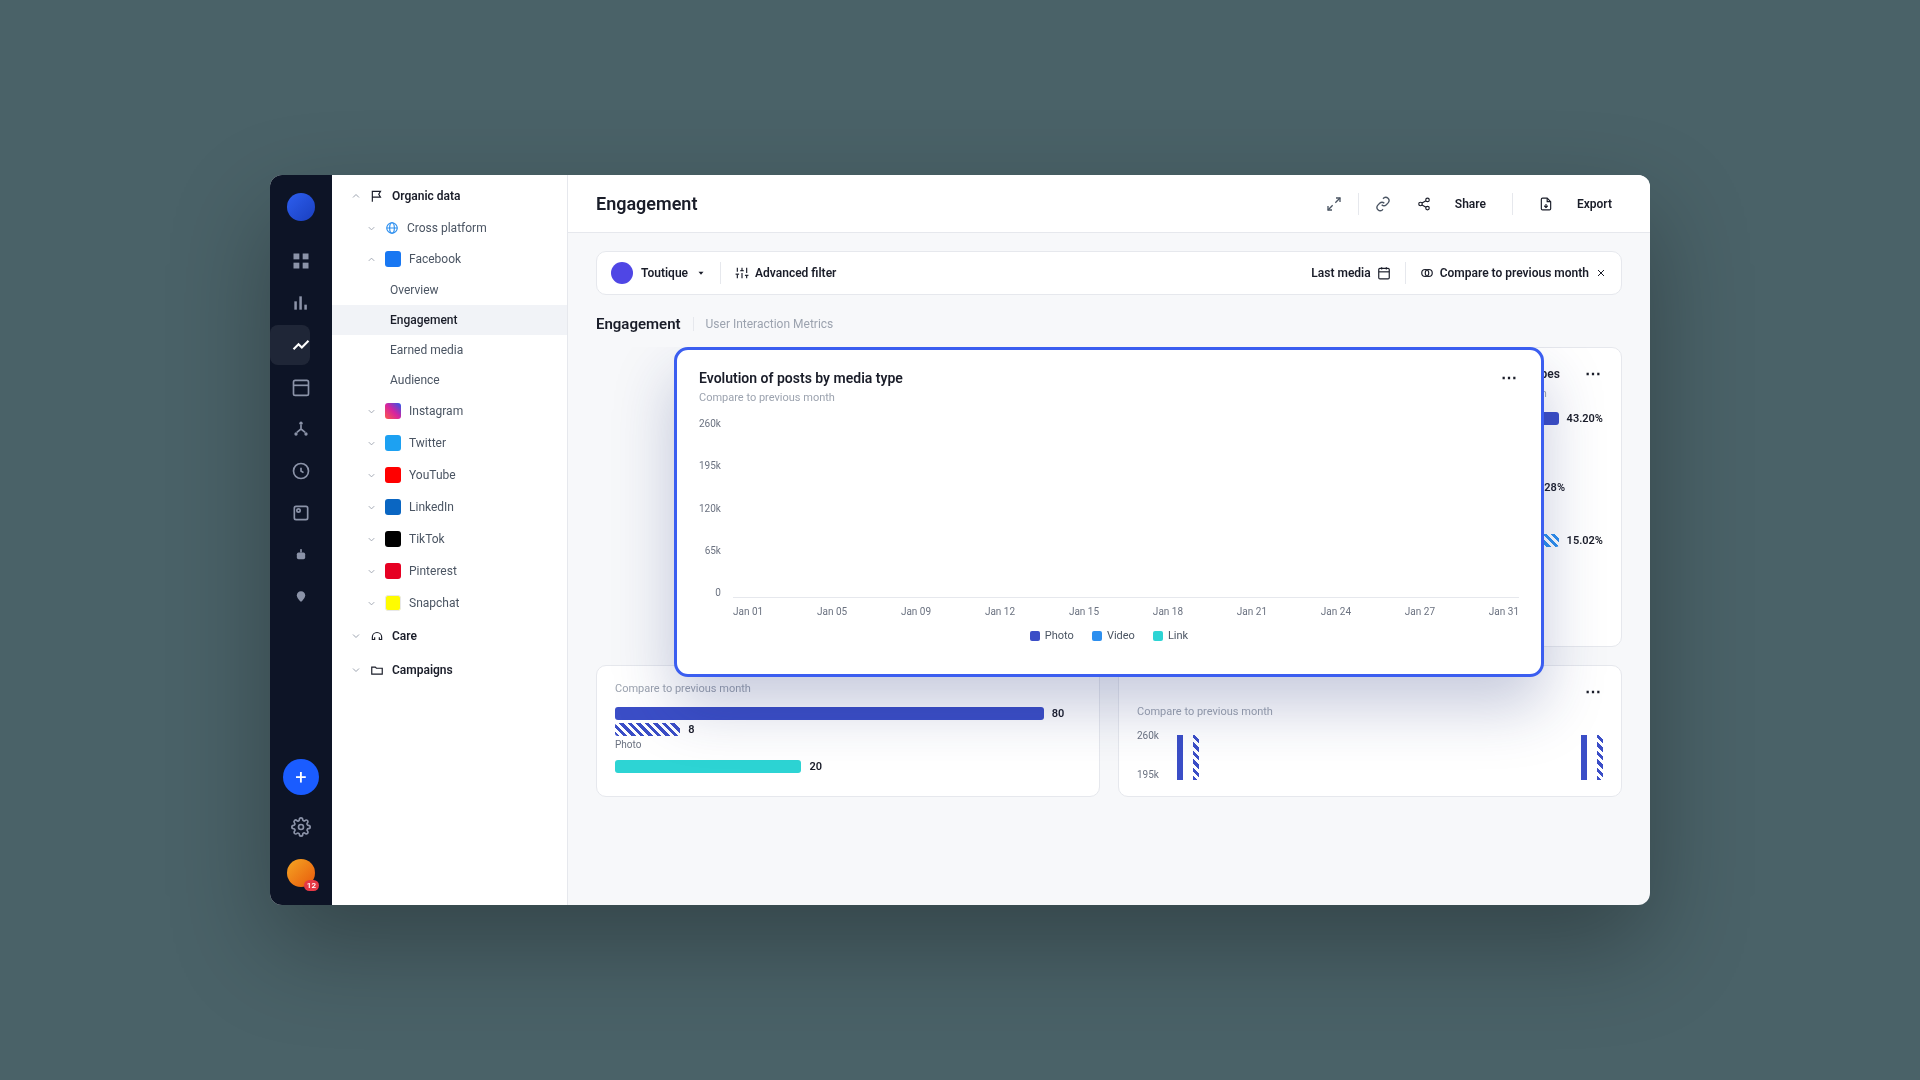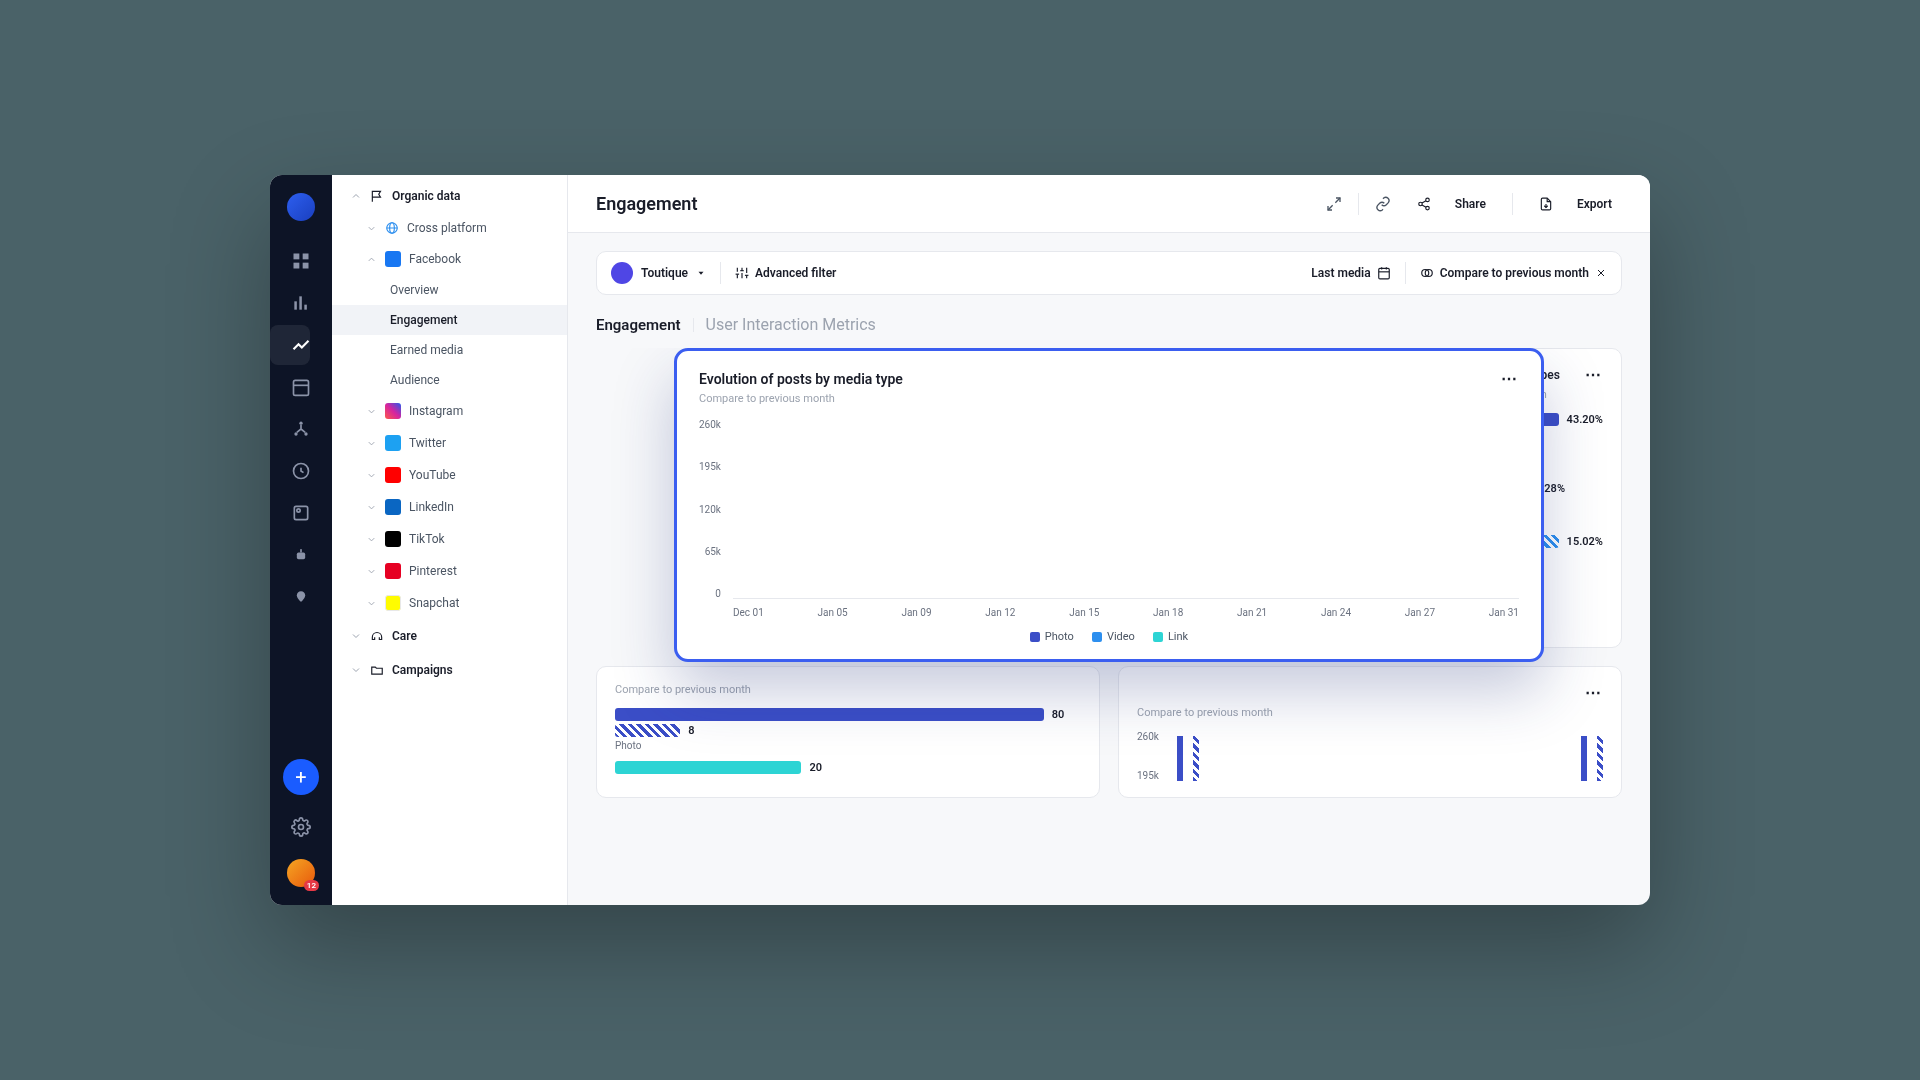--- a/index.html
+++ b/index.html
@@ -37,37 +37,37 @@
 .tb-div{width:1px;height:22px;background:#e6e8ed}
 .filterbar{margin:18px 28px 0;padding:10px 14px;border:1px solid #e6e8ed;border-radius:10px;background:#fff;display:flex;align-items:center;gap:14px}
 .brand-chip{display:flex;align-items:center;gap:8px;font-size:12px;font-weight:600;color:#1a1d29;cursor:pointer}
 .brand-av{width:22px;height:22px;border-radius:50%;background:#4f46e5}
 .adv-filter{display:flex;align-items:center;gap:6px;font-size:12px;font-weight:600;color:#1a1d29;cursor:pointer}
 .fb-spacer{flex:1}
 .date-chip{display:flex;align-items:center;gap:6px;font-size:12px;font-weight:600;color:#1a1d29;cursor:pointer}
 .cmp-chip{display:flex;align-items:center;gap:6px;font-size:12px;font-weight:600;color:#1a1d29;cursor:pointer}
 .section-hd{display:flex;align-items:center;gap:12px;padding:20px 28px 14px}
 .sec-title{font-size:15px;font-weight:600;color:#1a1d29}
-.sec-sub{font-size:16px;color:#9ca3af}
+.sec-sub{font-size:12px;color:#9ca3af}
 .content{flex:1;padding:0 28px 28px;overflow:hidden;position:relative}
 .cards{display:flex;gap:18px}
 .card{background:#fff;border:1px solid #e6e8ed;border-radius:10px;padding:16px 18px}
 .card-side{width:230px}
 .card-hd{display:flex;align-items:center;justify-content:space-between;margin-bottom:4px}
 .card-ttl{font-size:12px;font-weight:600;color:#1a1d29}
 .card-sub{font-size:11px;color:#9ca3af;margin-bottom:12px}
 .dots{font-size:16px;font-weight:700;color:#1a1d29;cursor:pointer;letter-spacing:2px}
 .hbar-row{margin-bottom:10px}
 .hbar{display:flex;align-items:center;gap:8px;margin-bottom:3px}
 .hbar-track{height:13px;border-radius:3px}
 .hbar-val{font-size:11px;font-weight:600;color:#1a1d29}
 .hbar-lbl{font-size:10px;color:#6b7280}
 .hatched{background-image:repeating-linear-gradient(45deg,currentColor 0 3px,transparent 3px 6px)}
 .modal-wrap{position:absolute;top:0;left:-130px;right:-130px;display:flex;justify-content:center;z-index:20}
-.modal{width:870px;background:#fff;border:3px solid #3b5ef0;border-radius:14px;padding:18px 22px 16px;box-shadow:0 30px 60px rgba(32,48,120,.25)}
+.modal{width:870px;background:#fff;border:3px solid #3b5ef0;border-radius:14px;padding:18px 22px 32px;box-shadow:0 30px 60px rgba(32,48,120,.25)}
 .modal-hd{display:flex;justify-content:space-between;align-items:center;margin-bottom:4px}
 .modal-ttl{font-size:14px;font-weight:600;color:#1a1d29}
 .modal-sub{font-size:11px;color:#9ca3af;margin-bottom:14px}
 .chart{display:flex;gap:8px}
 .yaxis{display:flex;flex-direction:column;justify-content:space-between;height:180px;font-size:10px;color:#6b7280;text-align:right;padding-right:4px}
 .plot{flex:1}
 .bars-area{height:180px;display:flex;align-items:flex-end;gap:3px;border-bottom:1px solid #e6e8ed}
 .day-grp{flex:1;display:flex;align-items:flex-end;gap:1px;height:100%}
 .stk{flex:1;display:flex;flex-direction:column;justify-content:flex-end}
 .stk>div{width:100%}
@@ -828,21 +828,21 @@
                       <div class="seg-p" style="height: 22.3077%;"></div>
                     </div>
                     <div class="stk prev">
                       <div class="seg-l" style="height: 26.1538%;"></div>
                       <div class="seg-v" style="height: 18.4615%;"></div>
                       <div class="seg-p" style="height: 22.3077%;"></div>
                     </div>
                   </div>
                 </div>
               <div class="xaxis" id="xaxis">
-                  <span>Dec 01</span>
+                  <span>Jan 01</span>
                   <span>Jan 05</span>
                   <span>Jan 09</span>
                   <span>Jan 12</span>
                   <span>Jan 15</span>
                   <span>Jan 18</span>
                   <span>Jan 21</span>
                   <span>Jan 24</span>
                   <span>Jan 27</span>
                   <span>Jan 31</span>
                 </div>

